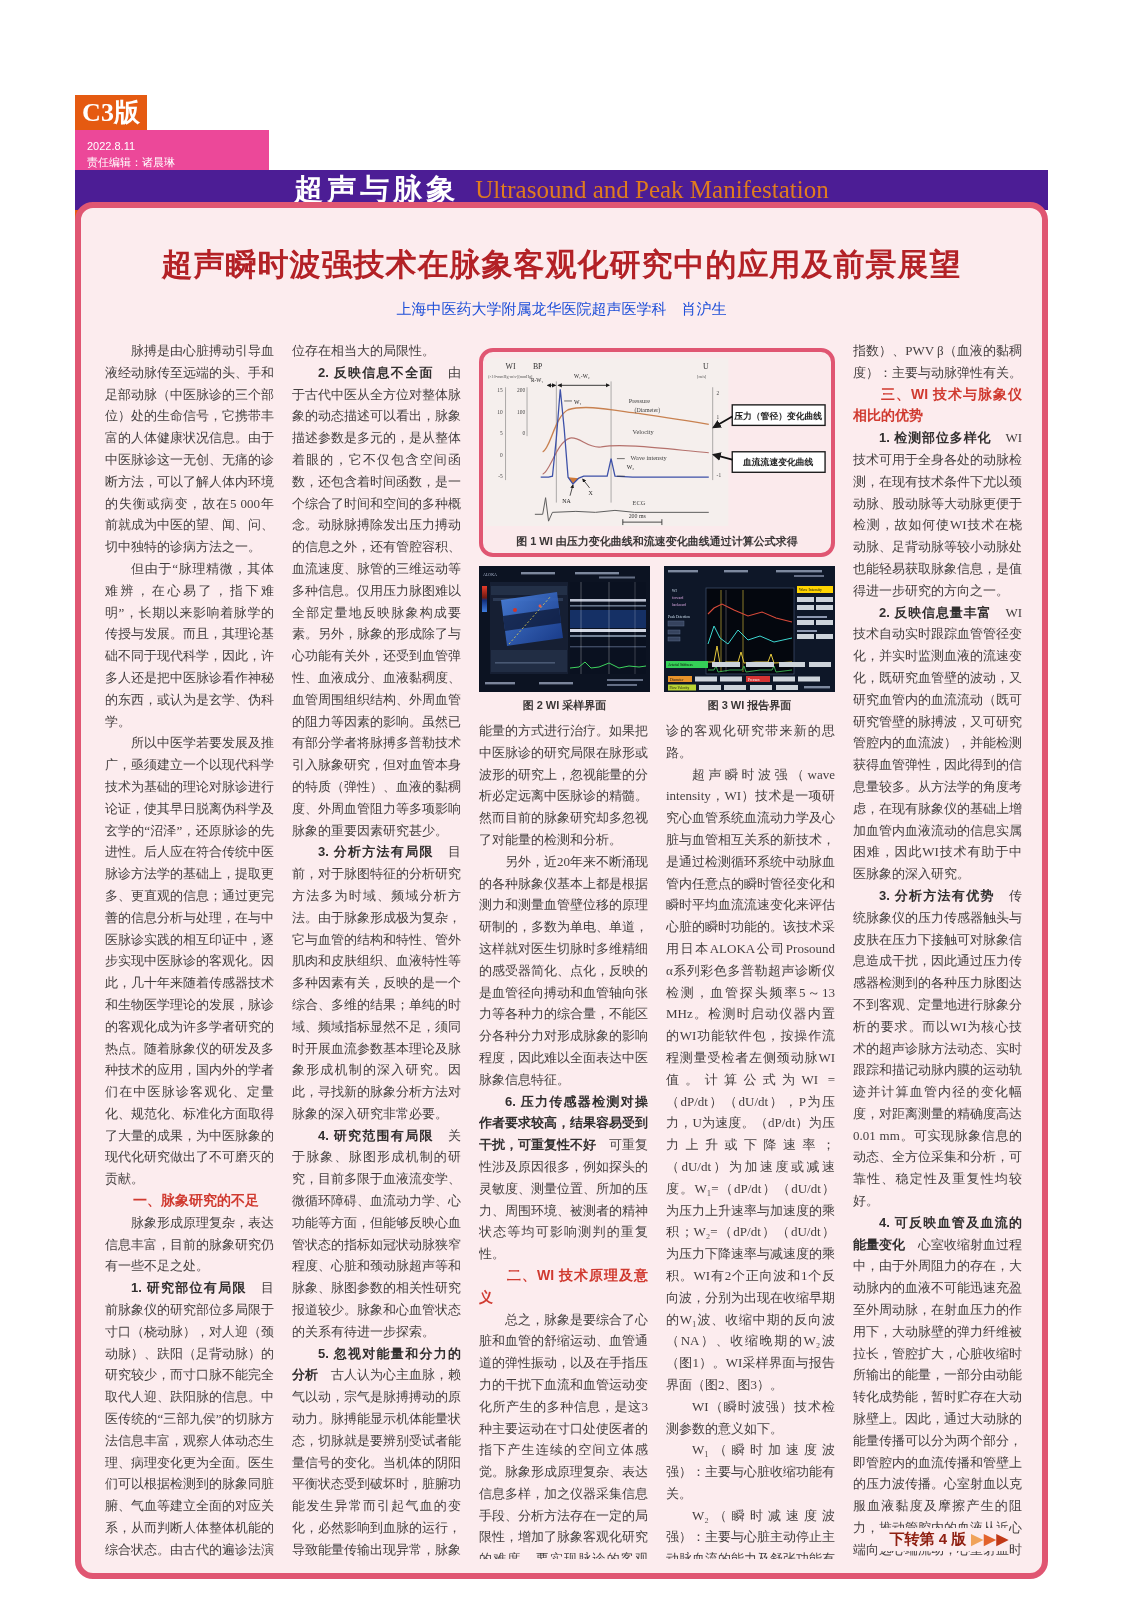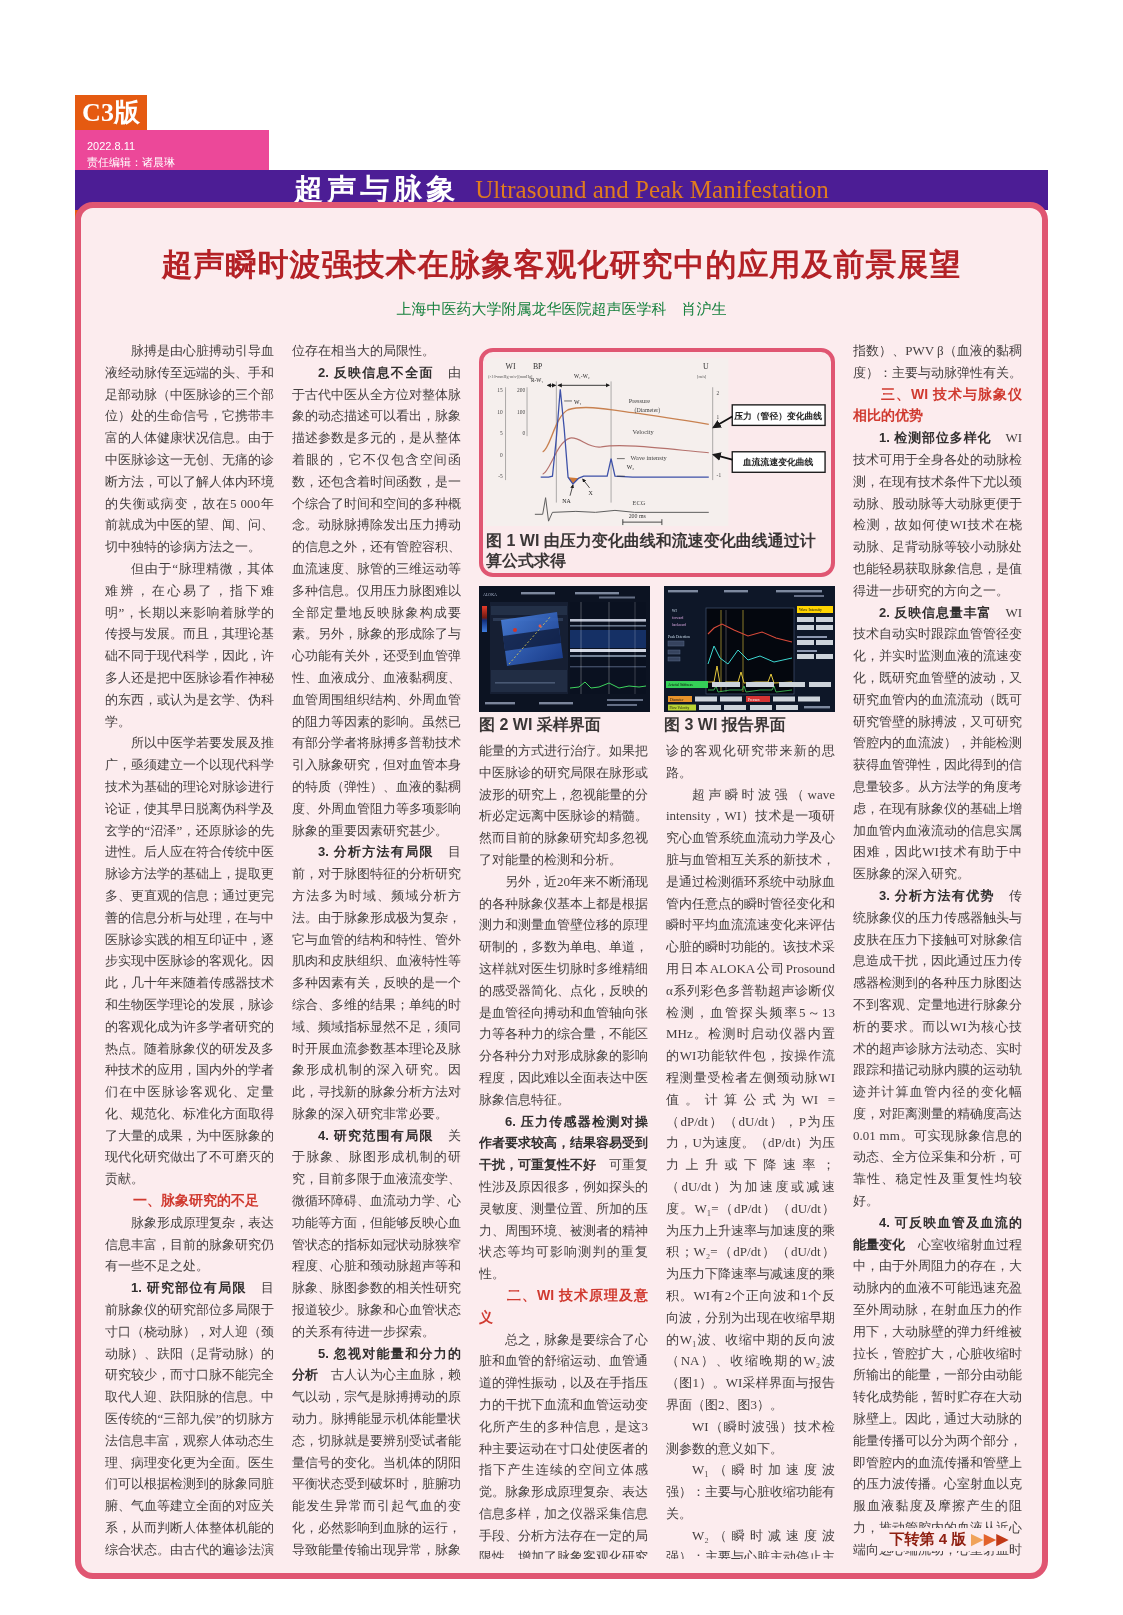--- a/index.html
+++ b/index.html
@@ -16,34 +16,34 @@
   .seg-center .en{color:#e枯;}
   .seg-center .en{color:#e07c1e;font-size:25px;}
   .seg-bcn{width:120px;background:#e55a11;color:#fff;display:flex;align-items:center;justify-content:center;
            font-family:"Liberation Sans",sans-serif;font-weight:bold;font-size:20px;letter-spacing:2px;}
   .seg-ben{width:62px;background:#1d3d6e;color:#fff;display:flex;align-items:center;justify-content:center;
            font-size:21px;font-weight:bold;}
   .article{position:absolute;left:75px;top:170px;width:973px;height:1377px;box-sizing:border-box;
            background:#fcecee;border:6px solid #e05672;border-radius:18px;margin-top:32px;}
   .a-title{margin-top:36px;text-align:center;color:#b32126;font-family:"Liberation Sans",sans-serif;
            font-weight:bold;font-size:31px;letter-spacing:1px;}
-  .a-byline{text-align:center;font-size:15px;color:#15803d;margin-top:14px;}
+  .a-byline{text-align:center;font-size:15px;color:#1d4ed8;margin-top:14px;}
   .body-area{position:absolute;left:24px;top:132px;width:917px;height:1219px;display:flex;column-gap:18px;}
   .col{width:169px;flex:none;overflow:hidden;height:100%;}
   .col p{margin:0;font-size:13px;line-height:21.8px;text-align:justify;}
   .para{text-indent:2em;}
   .para.cont{text-indent:0;}
   .lead{font-family:"Liberation Sans",sans-serif;font-weight:bold;color:#322f2f;}
   .sec-h{color:#d03a30;font-family:"Liberation Sans",sans-serif;font-weight:bold;font-size:14px;
          line-height:21.8px;text-indent:2em;text-align:justify;}
   .figwrap{width:356px;flex:none;display:flex;flex-direction:column;overflow:hidden;}
   .fig1{margin-top:8px;border:4px solid #e05672;border-radius:14px;background:#fbeaec;
         padding:5px 3px 2px;box-sizing:border-box;}
-  .figcap{font-family:"Liberation Sans",sans-serif;font-weight:bold;font-size:16px;color:#3a3636;
-          text-align:left;line-height:20px;}
+  .figcap{font-family:"Liberation Sans",sans-serif;font-weight:bold;font-size:11px;color:#3a3636;
+          text-align:center;line-height:20px;}
   .figrow{display:flex;column-gap:14px;margin-top:9px;}
   .figrow svg{display:block;}
   .caprow{display:flex;column-gap:14px;margin-top:3px;}
   .caprow .figcap{width:171px;}
   .under-cols{flex:1;display:flex;column-gap:18px;margin-top:5px;overflow:hidden;}
   .jump{position:absolute;right:34px;bottom:22px;background:#fcecee;padding:2px 0 2px 12px;
         font-family:"Liberation Sans",sans-serif;font-weight:bold;font-size:15px;color:#8f2012;}
   .jump .ar1{color:#f0a35a;} .jump .ar2{color:#e2622b;} .jump .ar3{color:#c03816;}
   .jump span{margin-left:1px;}
 </style>

